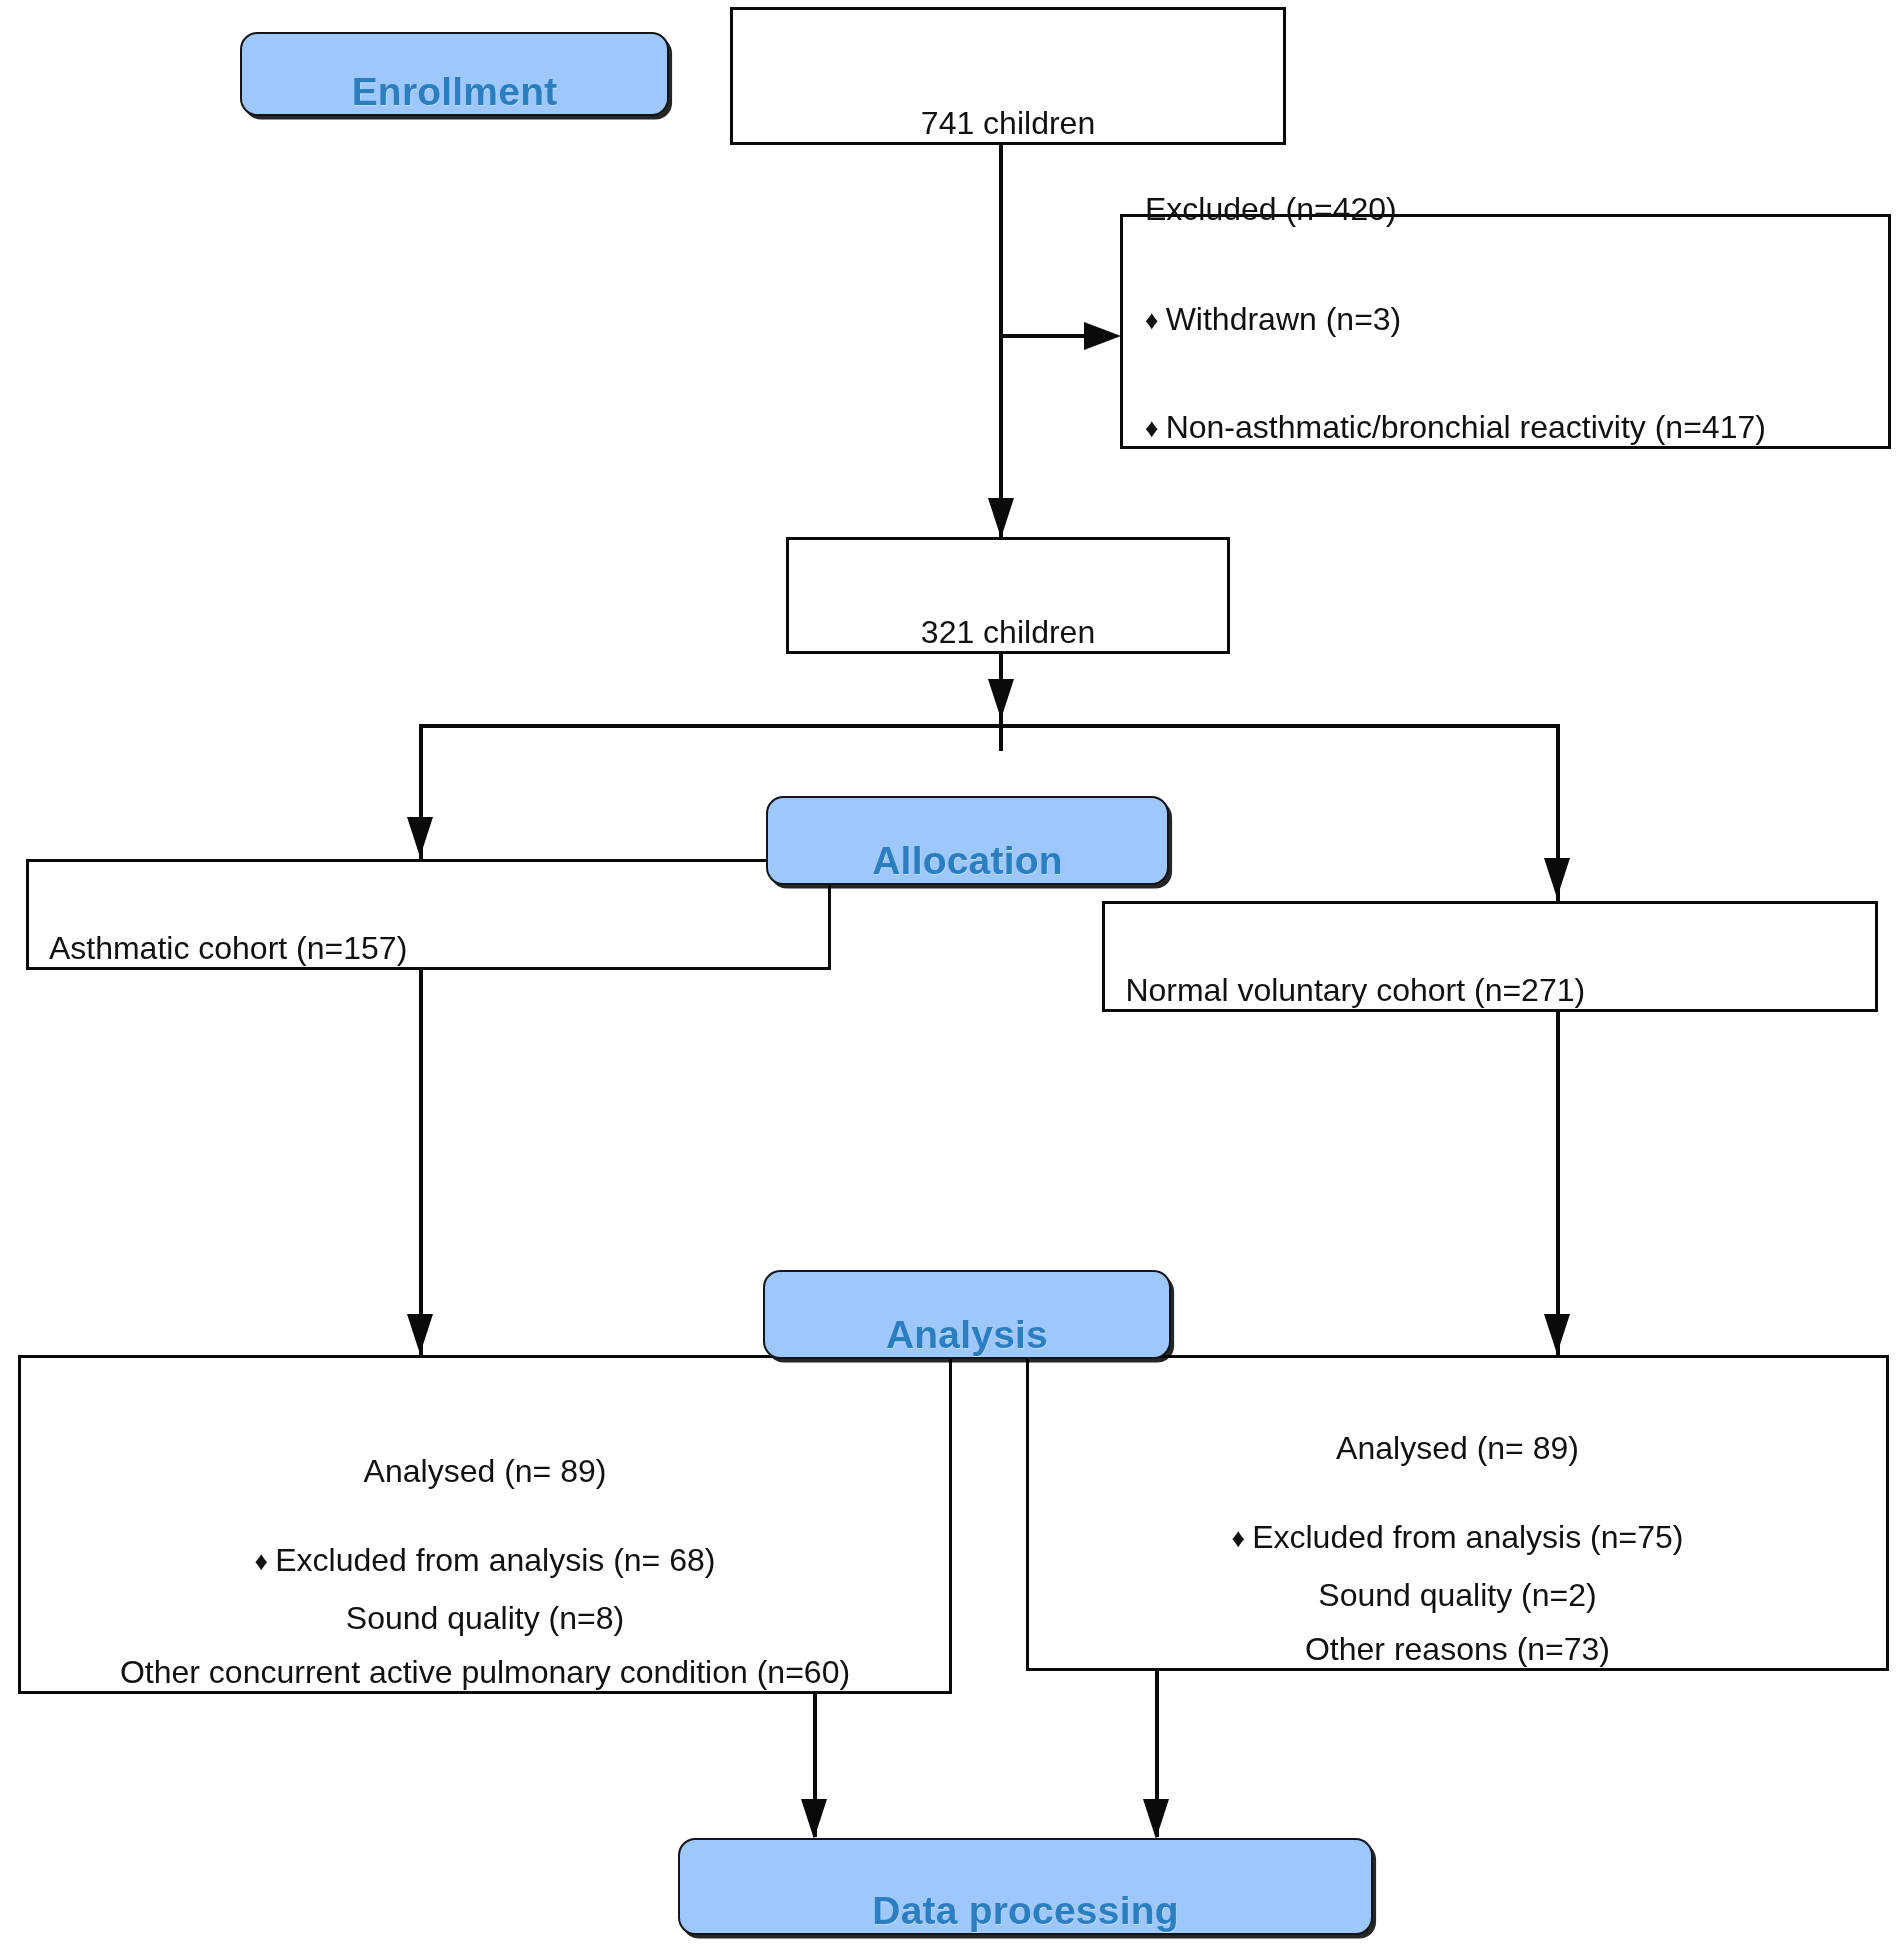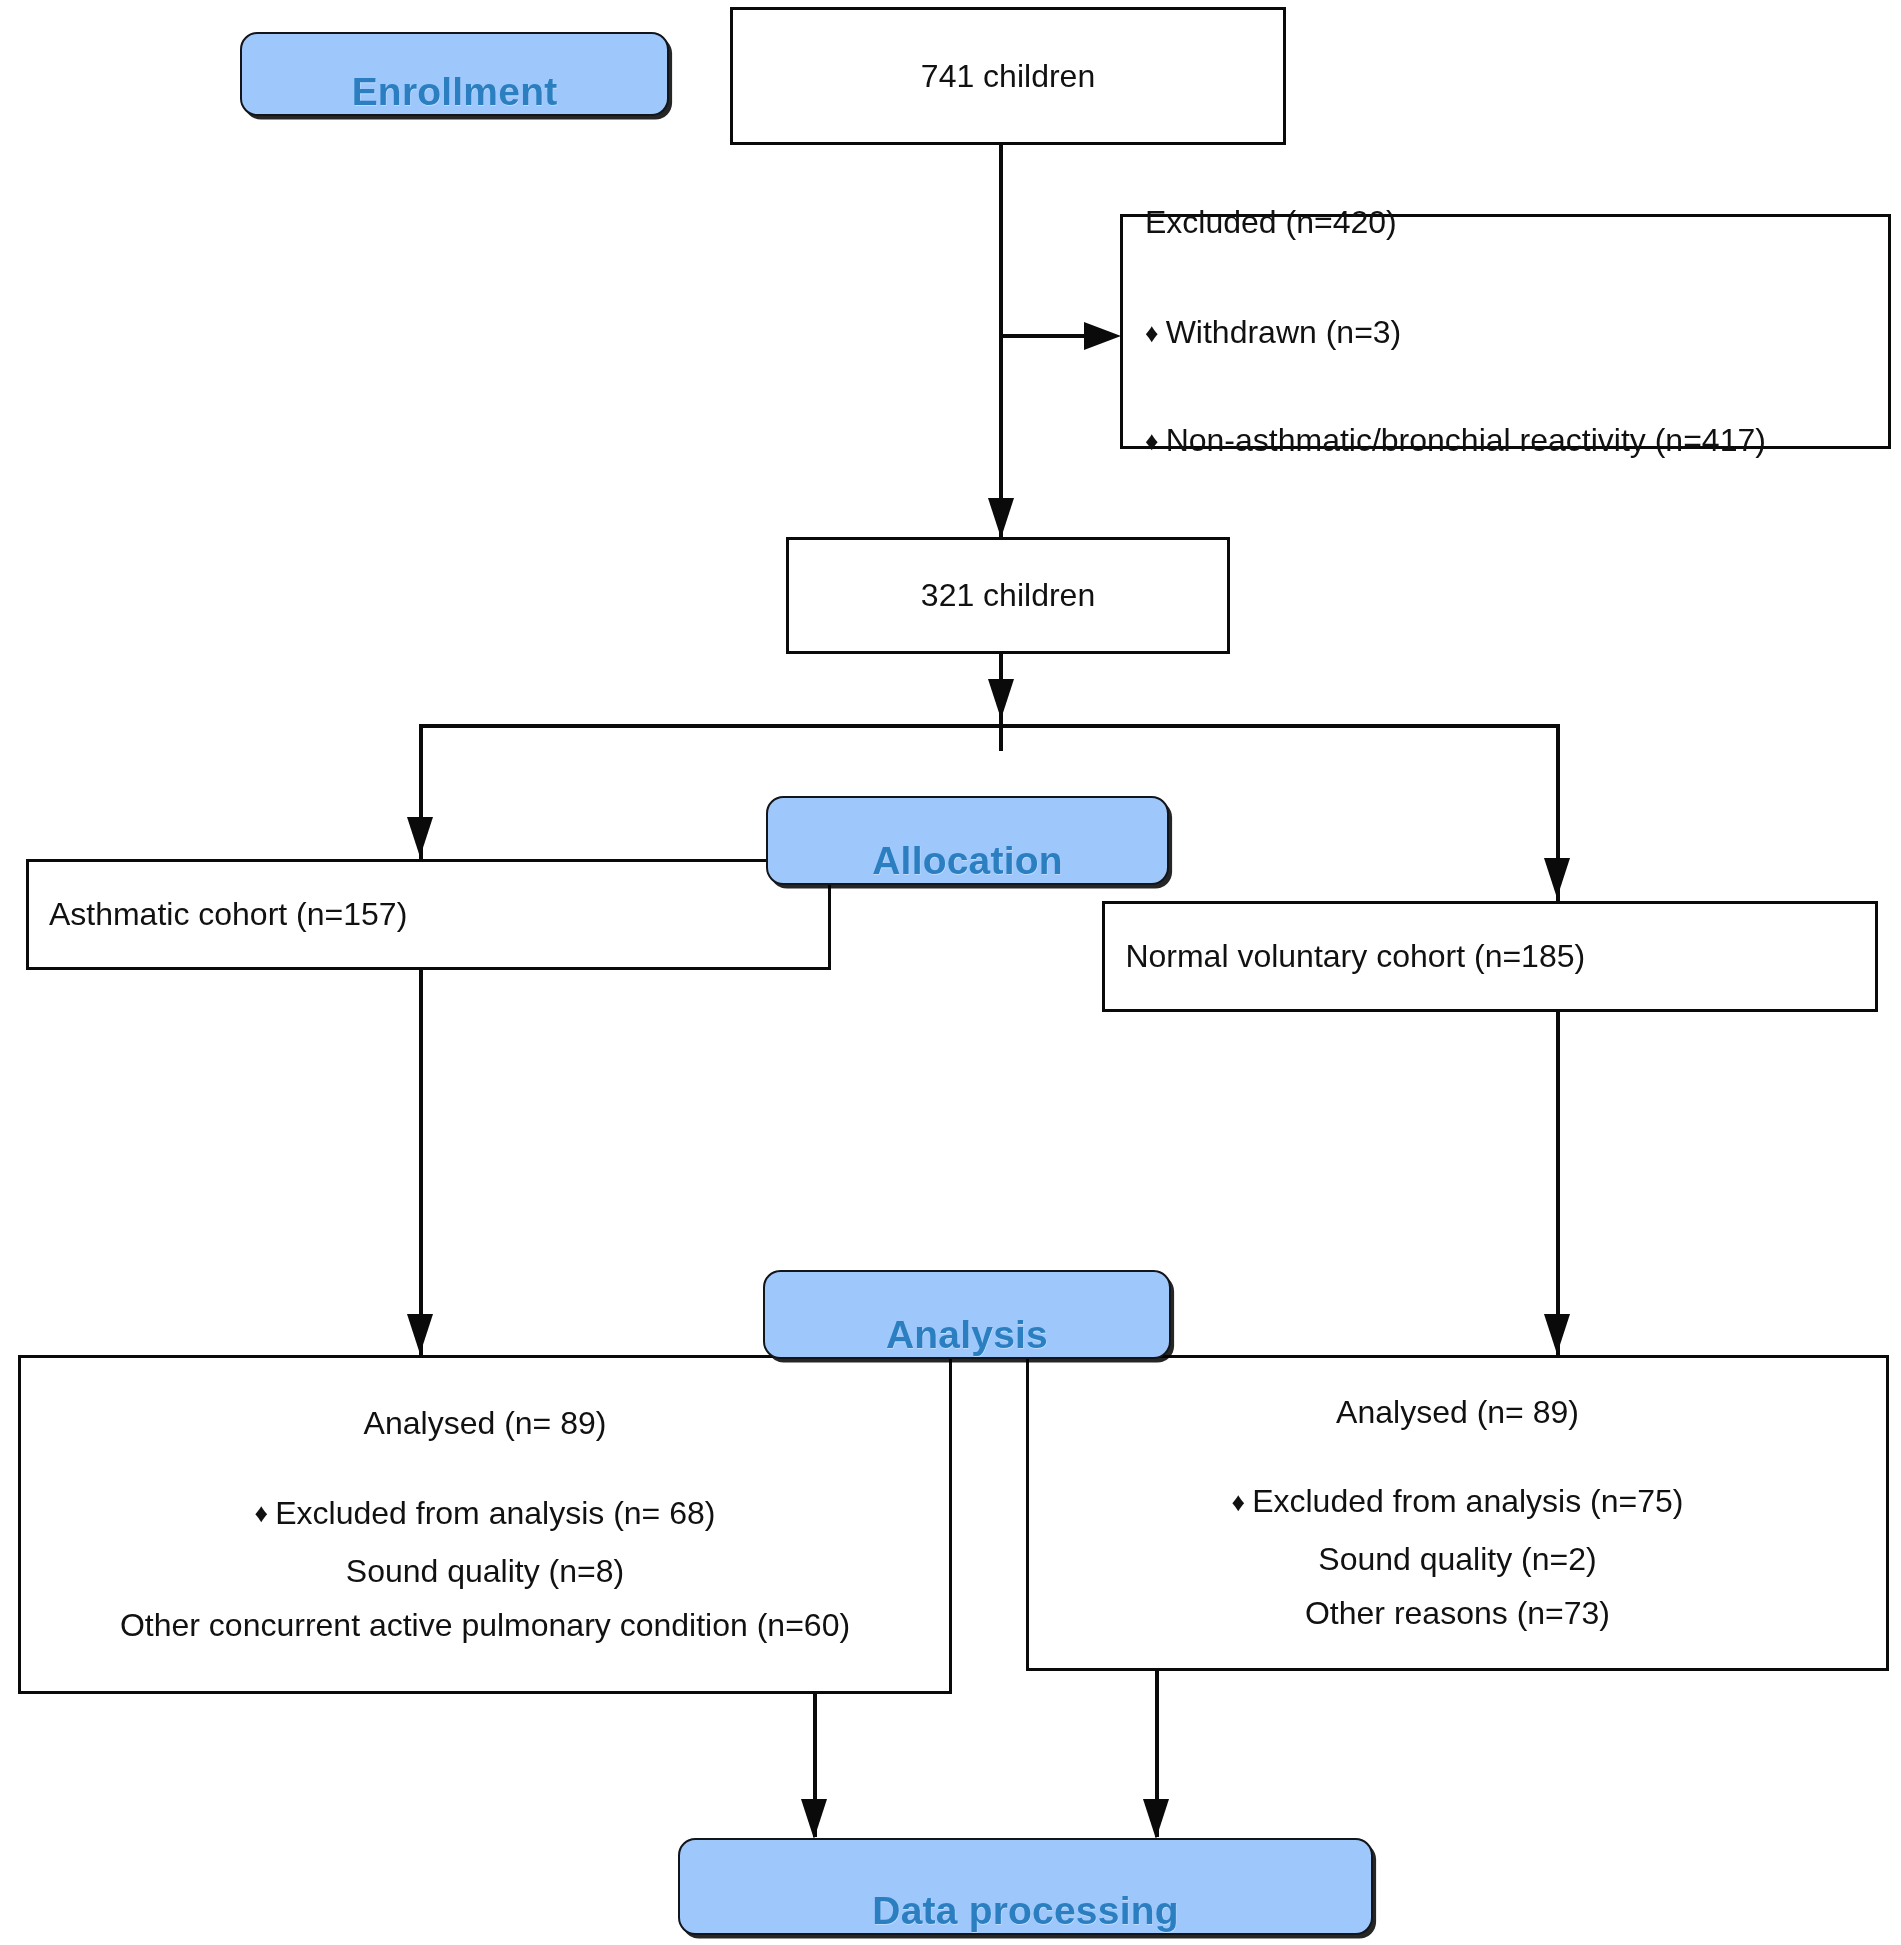--- a/index.html
+++ b/index.html
@@ -19,21 +19,21 @@
   }
 
   
   .fbox {
     position: absolute;
     box-sizing: border-box;
     background: #ffffff;
     border: 3.6px solid #0a0a0a;
     display: flex;
     flex-direction: column;
-    justify-content: center;
+    justify-content: flex-end;
     z-index: 5;
   }
   .fbox .line {
     font-size: 32px;
     color: #111111;
     line-height: 1.15;
     white-space: nowrap;
     font-family: "Liberation Sans", sans-serif;
   }
   .center .line { text-align: center; }
@@ -153,21 +153,21 @@
 
   <div class="stage" style="left:766px; top:796px; width:403px; height:89px;">
     <span>Allocation</span>
   </div>
 
   <div class="fbox left" style="left:25.5px; top:859px; width:805px; height:111px; padding:0 20.4px;">
     <div class="line">Asthmatic cohort (n=157)</div>
   </div>
 
   <div class="fbox left" style="left:1102px; top:901px; width:776px; height:111px; padding:0 20.4px;">
-    <div class="line">Normal voluntary cohort (n=185)</div>
+    <div class="line">Normal voluntary cohort (n=271)</div>
   </div>
 
   <div class="vline" style="left:419px; top:970px; height:388px;"></div>
   <div class="arrow-down" style="left:407px; top:1314px;"></div>
 
   <div class="vline" style="left:1556px; top:1012px; height:346px;"></div>
   <div class="arrow-down" style="left:1544px; top:1314px;"></div>
 
   <div class="stage" style="left:763px; top:1270px; width:408px; height:89px;">
     <span>Analysis</span>

